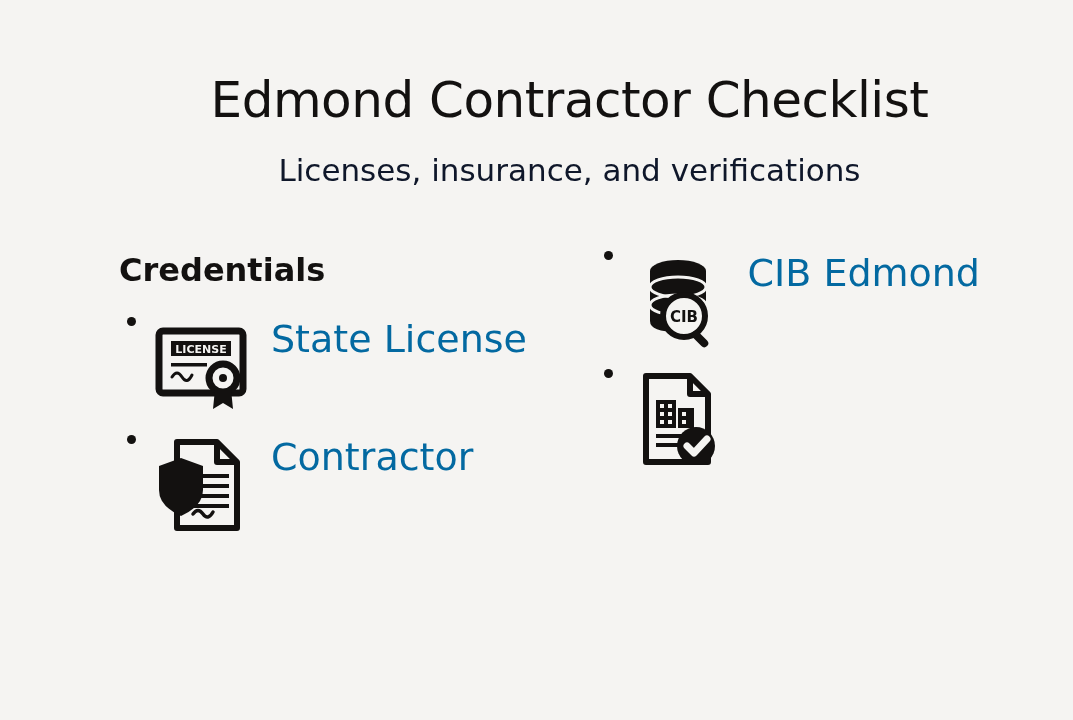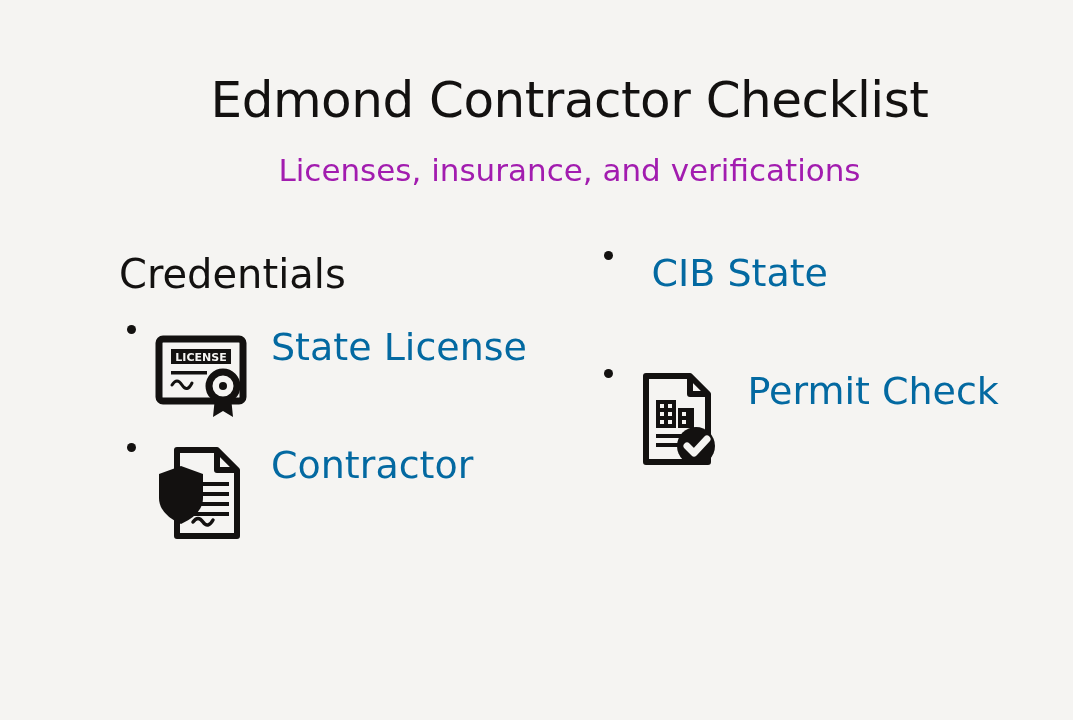--- a/index.html
+++ b/index.html
@@ -30,39 +30,39 @@
     line-height: 1.15;
     margin: 0;
     color: #131110;
   }
   .subtitle {
     text-align: center;
     font-size: 31px;
     font-weight: 400;
     line-height: 1.2;
     margin: 22px 0 0 0;
-    color: #a21caf;
+    color: #0f172a;
   }
   .columns {
     display: flex;
     margin-top: 62px;
   }
   .column {
     width: 50%;
     box-sizing: border-box;
   }
   .column.left {
     padding-left: 26px;
   }
   .column.right {
     padding-left: 26px;
   }
   .col-heading {
-    font-size: 40px;
-    font-weight: 400;
+    font-size: 32px;
+    font-weight: 700;
     margin: 0 0 28px 0;
     color: #131110;
   }
   .item {
     display: flex;
     align-items: flex-start;
     height: 118px;
   }
   .bullet {
     width: 26px;
@@ -147,21 +147,34 @@
         <div class="item-label">Contractor</div>
       </div>
     </div>
 
     <div class="column right">
 
       <div class="item">
         <div class="bullet">
             <span></span>
           </div>
-        <div class="item-label">CIB State</div>
+        <div class="icon-box">
+          <svg width="92" height="96" viewBox="0 0 92 96">
+            <ellipse cx="46" cy="18" rx="28" ry="11" fill="#131110"></ellipse>
+            <path d="M18 18 V34 q0 11 28 11 q28 0 28 -11 V18" fill="#131110"></path>
+            <path d="M18 36 V52 q0 11 28 11 q28 0 28 -11 V36" fill="#131110"></path>
+            <path d="M18 54 V68 q0 11 28 11 q28 0 28 -11 V54" fill="#131110"></path>
+            <ellipse cx="46" cy="34" rx="28" ry="10" fill="none" stroke="#f5f4f2" stroke-width="3"></ellipse>
+            <ellipse cx="46" cy="52" rx="28" ry="10" fill="none" stroke="#f5f4f2" stroke-width="3"></ellipse>
+            <circle cx="52" cy="63" r="21" fill="#f5f4f2" stroke="#131110" stroke-width="6"></circle>
+            <text x="52" y="69" font-family="DejaVu Sans, sans-serif" font-size="15" font-weight="bold" fill="#131110" text-anchor="middle">CIB</text>
+            <rect x="64" y="76" width="8" height="20" rx="4" fill="#131110" transform="rotate(-45 68 86)"></rect>
+          </svg>
+        </div>
+        <div class="item-label">CIB Edmond</div>
       </div>
 
       <div class="item">
         <div class="bullet">
             <span></span>
           </div>
         <div class="icon-box">
           <svg width="92" height="98" viewBox="0 0 92 98">
             <path d="M14 6 H58 L76 24 V92 H14 Z" fill="none" stroke="#131110" stroke-width="6" stroke-linejoin="round"></path>
             <path d="M58 6 V24 H76" fill="none" stroke="#131110" stroke-width="6" stroke-linejoin="round"></path>
@@ -174,18 +187,17 @@
             <rect x="36" y="50" width="4" height="4" fill="#f5f4f2"></rect>
             <rect x="46" y="38" width="16" height="20" fill="#131110"></rect>
             <rect x="50" y="42" width="4" height="4" fill="#f5f4f2"></rect>
             <rect x="50" y="50" width="4" height="4" fill="#f5f4f2"></rect>
             <rect x="24" y="64" width="40" height="4" fill="#131110"></rect>
             <rect x="24" y="73" width="26" height="4" fill="#131110"></rect>
             <circle cx="64" cy="76" r="19" fill="#131110"></circle>
             <path d="M55 76 L62 83 L75 69" fill="none" stroke="#f5f4f2" stroke-width="7" stroke-linecap="round" stroke-linejoin="round"></path>
           </svg>
         </div>
-        <div class="item-label">Permit Check</div>
       </div>
     </div>
 
   </div>
 </div>
 
 </body></html>

